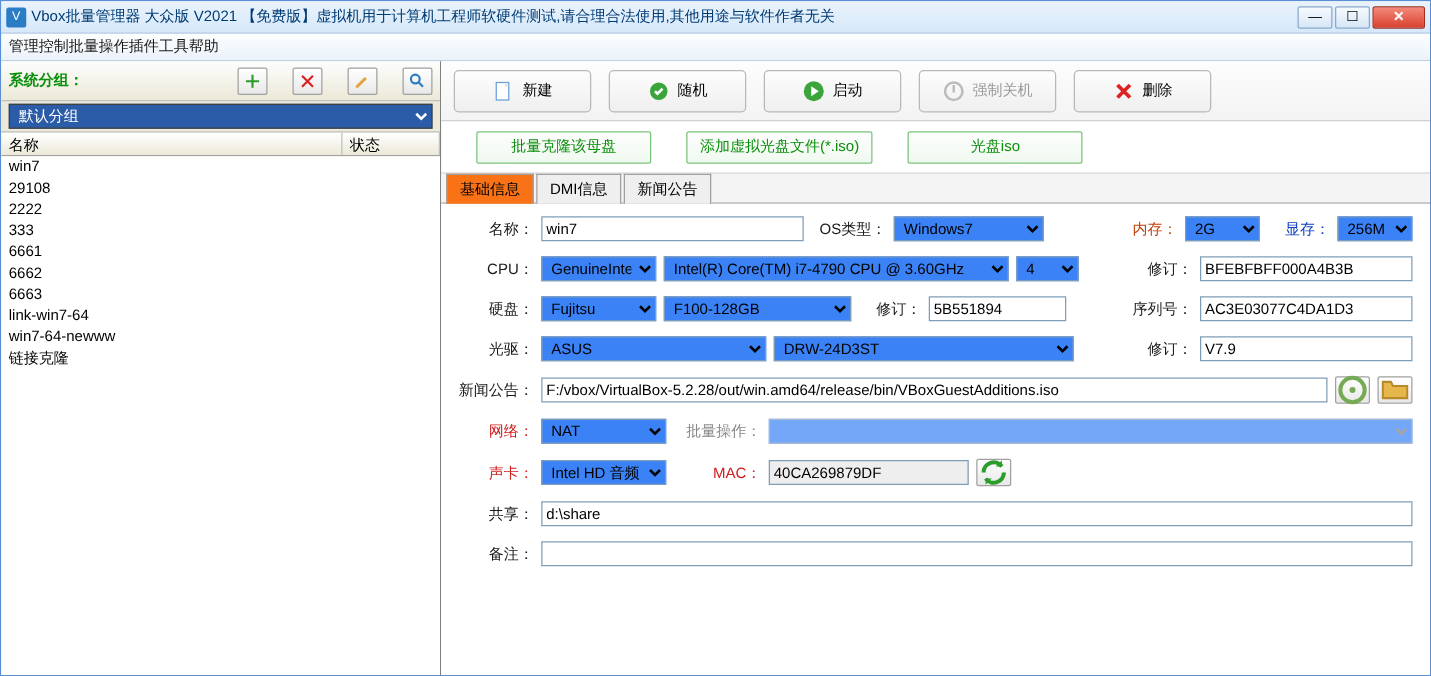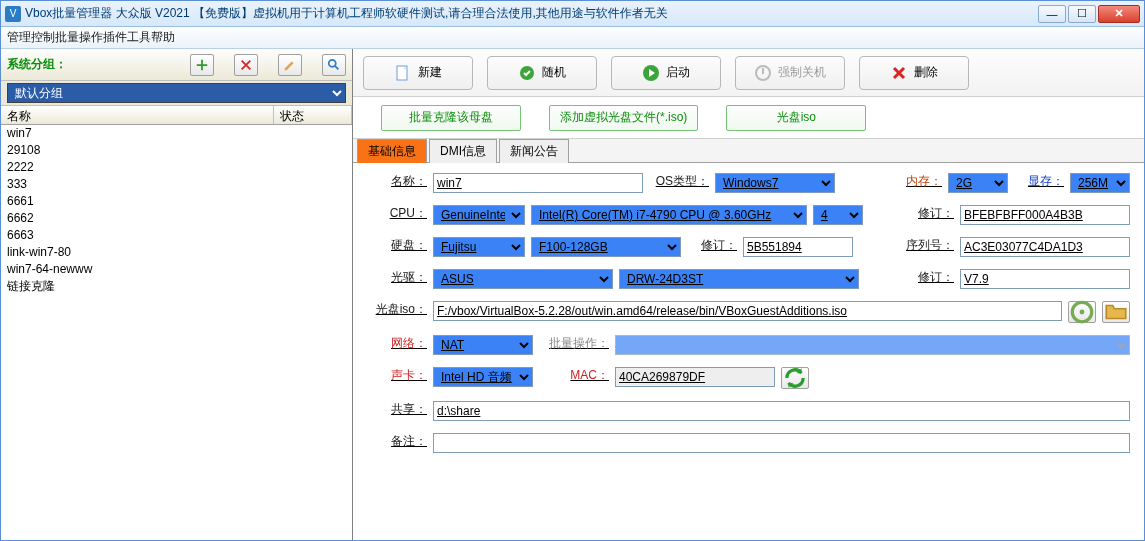--- a/index.html
+++ b/index.html
@@ -30,21 +30,21 @@
 .toolbar1 { height: 48px; border-bottom: 1px solid #d0d0d0; display: flex; align-items: center; padding: 0 10px; gap: 14px; background: linear-gradient(#fdfdfd,#f3f3f3); }
 .tbtn { height: 34px; min-width: 110px; border: 1px solid #b8b8b8; border-radius: 4px; background: linear-gradient(#fdfdfd,#efefef); display: flex; align-items: center; justify-content: center; gap: 6px; cursor: pointer; font-size: 14px; padding: 0 10px; }
 .tbtn.disabled { color: #9a9a9a; }
 .tbtn svg { width: 18px; height: 18px; }
 .toolbar2 { height: 42px; display: flex; align-items: center; padding: 0 28px; gap: 28px; border-bottom: 1px solid #d0d0d0; }
 .tbtn2 { height: 26px; min-width: 140px; border: 1px solid #78c278; border-radius: 2px; background: linear-gradient(#fdfdfd,#f0f9f0); display: flex; align-items: center; justify-content: center; cursor: pointer; color: #0a8f0a; padding: 0 10px; }
 .tabrow { height: 24px; display: flex; align-items: flex-end; padding-left: 4px; border-bottom: 1px solid #a0a0a0; background: #f4f4f4; }
 .tab { padding: 3px 10px; border: 1px solid #a0a0a0; border-bottom: none; background: #efefef; margin-right: 2px; cursor: pointer; position: relative; top: 1px; }
 .tab.active { background: #f97316; }
 .form { flex: 1; padding: 10px 14px; overflow: auto; background: #fff; }
-.frow { display: flex; align-items: flex-start; margin-bottom: 12px; gap: 6px; text-decoration: underline; }
+.frow { display: flex; align-items: center; margin-bottom: 12px; gap: 6px; }
 .flabel { width: 60px; text-align: right; color: #1a1a1a; }
 .flabel.red { color: #d02020; }
 .flabel.mac { color: #d02020; width: 70px; }
 input[type=text], select { height: 20px; border: 1px solid #7f9db9; padding: 0 3px; background: #fff; font-size: 12px; }
 select { background: #3b82f6; }
 .smbtn { width: 28px; height: 22px; border: 1px solid #a0a0a0; background: linear-gradient(#fff,#e8e8e8); border-radius: 2px; display: flex; align-items: center; justify-content: center; cursor: pointer; }
 </style>
 </head>
 <body>
 
@@ -100,21 +100,21 @@
       <div class="c2">状态</div>
     </div>
     <div class="listbody">
       <div class="listrow">win7</div>
       <div class="listrow">29108</div>
       <div class="listrow">2222</div>
       <div class="listrow">333</div>
       <div class="listrow">6661</div>
       <div class="listrow">6662</div>
       <div class="listrow">6663</div>
-      <div class="listrow">link-win7-80</div>
+      <div class="listrow">link-win7-64</div>
       <div class="listrow">win7-64-newww</div>
       <div class="listrow">链接克隆</div>
     </div>
   </div>
 
   <div class="right">
     <div class="toolbar1">
       <div class="tbtn">
           <svg viewBox="0 0 18 18">
             <rect x="3" y="2" width="10" height="14" fill="#fff" stroke="#6aa0d8"></rect>
@@ -199,21 +199,21 @@
       <div class="frow">
         <span class="flabel">光驱：</span>
         <select style="width:180px"><option>ASUS</option></select>
         <select style="width:240px"><option>DRW-24D3ST</option></select>
         <span style="flex:1"></span>
         <span class="flabel" style="width:50px">修订：</span>
         <input type="text" style="width: 170px;" value="V7.9">
       </div>
 
       <div class="frow">
-        <span class="flabel">光盘iso：</span>
+        <span class="flabel">新闻公告：</span>
         <input type="text" style="flex: 1 1 0%;" value="F:/vbox/VirtualBox-5.2.28/out/win.amd64/release/bin/VBoxGuestAdditions.iso">
         <div class="smbtn">
             <svg viewBox="0 0 16 16">
               <circle cx="8" cy="8" r="6" fill="none" stroke="#7a5" stroke-width="2"></circle>
               <circle cx="8" cy="8" r="1.5" fill="#7a5"></circle>
             </svg>
           </div>
         <div class="smbtn">
             <svg viewBox="0 0 16 16">
               <path d="M2 4h4l1 2h7v6H2z" fill="#e6b84c" stroke="#b88a2a"></path>

